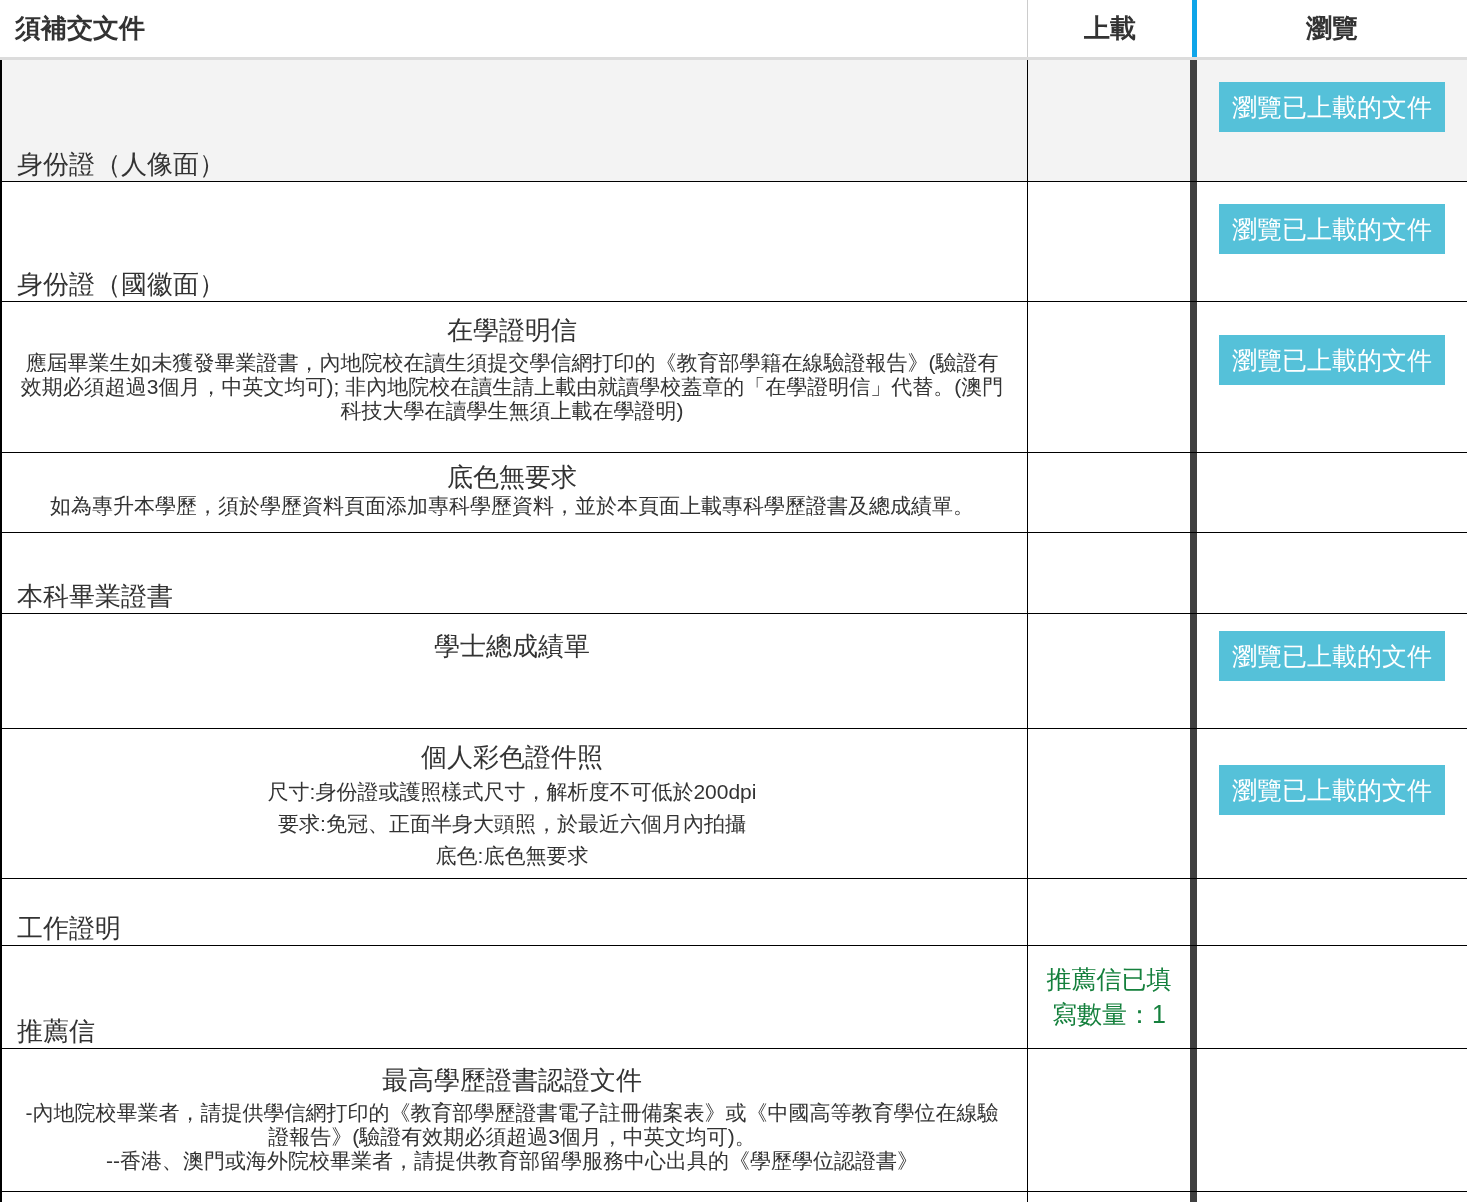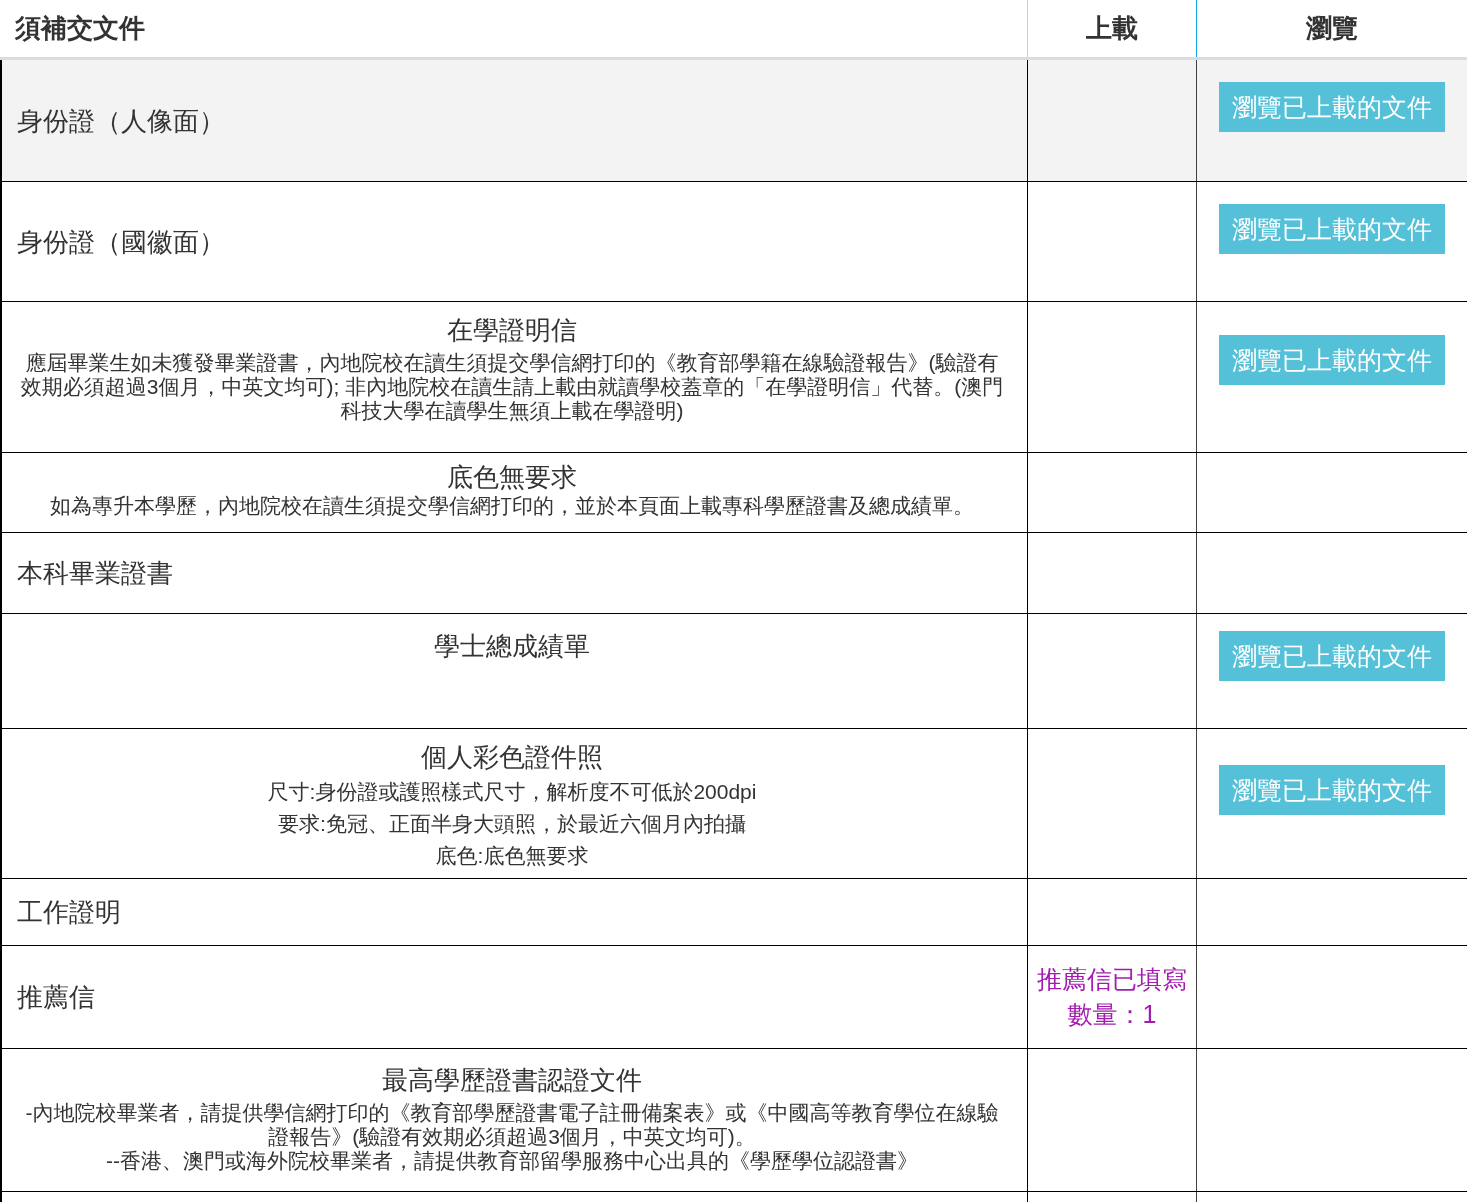--- a/index.html
+++ b/index.html
@@ -24,21 +24,21 @@
     border-bottom: 3px solid #dcdcdc;
   }
   .thead .hcell {
     display: flex;
     align-items: center;
     font-weight: bold;
     font-size: 26px;
     color: #333333;
   }
   .thead .hc1 { width: 1028px; padding-left: 15px; border-right: 1px solid #cccccc; }
-  .thead .hc2 { width: 169px; justify-content: center; border-right: 1px solid #0ea5e9; }
+  .thead .hc2 { width: 169px; justify-content: center; border-right: 5px solid #0ea5e9; }
   .thead .hc3 { flex: 1; justify-content: center; }
 
   
   .tbody { border-left: 2px solid #000000; }
   .trow {
     display: flex;
     border-bottom: 1px solid #000000;
     background: #ffffff;
   }
   .trow.highlight { background: #f3f3f3; }
@@ -46,32 +46,32 @@
 
   .cell { min-height: 100%; }
   .c1 {
     width: 1026px;
     border-right: 1px solid #000000;
     padding: 0 20px 0 15px;
     display: flex;
     flex-direction: column;
     justify-content: flex-start;
   }
-  .c1.center-v { justify-content: center; }
+  .c1.center-v { justify-content: flex-end; }
   .c1.pad-top { padding-top: 11px; text-align: center; }
   .c2 {
     width: 169px;
-    border-right: 1px solid #404040;
+    border-right: 7px solid #404040;
     display: flex;
     align-items: center;
     justify-content: flex-end;
     text-align: center;
     font-size: 25px;
     line-height: 35px;
-    color: #a21caf;
+    color: #15803d;
     padding: 0 7px;
   }
   .c3 {
     flex: 1;
     display: flex;
     justify-content: center;
     align-items: flex-start;
   }
 
   .title {
@@ -143,21 +143,21 @@
         </div>
         <div class="cell c2"></div>
         <div class="cell c3" style="padding-top:33px">
           <button class="btn">瀏覽已上載的文件</button>
         </div>
       </div>
 
       <div class="trow" style="height:80px">
         <div class="cell c1 pad-top" style="padding-top:7px">
           <div class="title">底色無要求</div>
-          <div class="desc nogap">如為專升本學歷，內地院校在讀生須提交學信網打印的，並於本頁面上載專科學歷證書及總成績單。</div>
+          <div class="desc nogap">如為專升本學歷，須於學歷資料頁面添加專科學歷資料，並於本頁面上載專科學歷證書及總成績單。</div>
         </div>
         <div class="cell c2"></div>
         <div class="cell c3"></div>
       </div>
 
       <div class="trow" style="height:81px">
         <div class="cell c1 center-v">
           <div class="title">本科畢業證書</div>
         </div>
         <div class="cell c2"></div>

